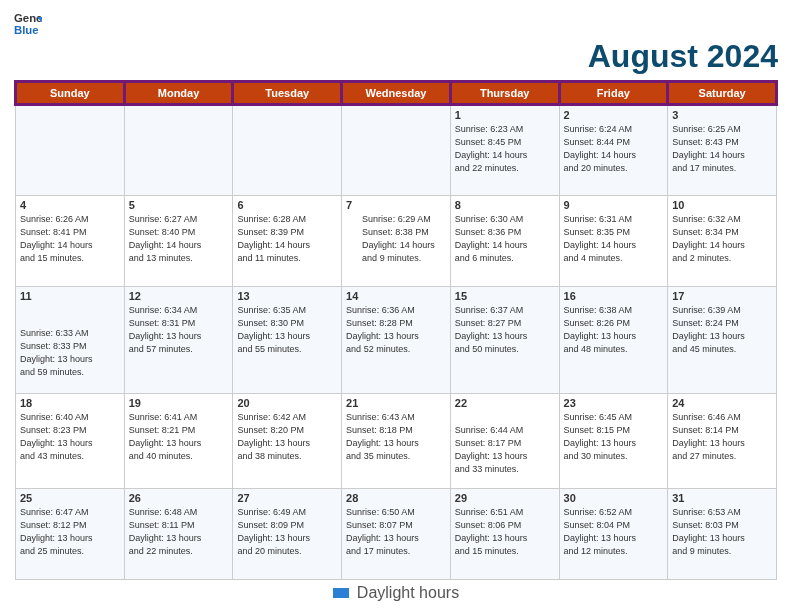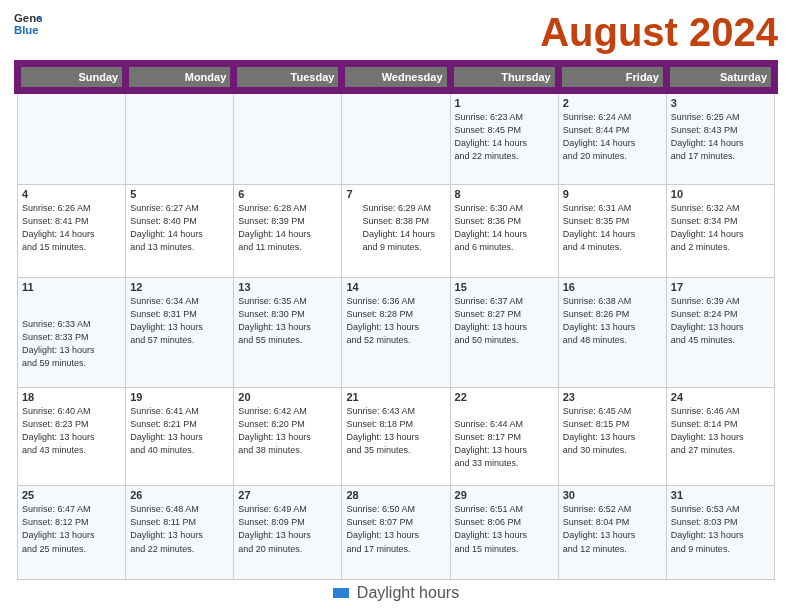--- a/index.html
+++ b/index.html
@@ -29,43 +29,44 @@
       gap: 4px;
     }
     .logo-icon {
       width: 28px;
       height: 28px;
     }
     .title-block {
       text-align: right;
     }
     .month-title {
-      font-size: 40px;
+      font-size: 32px;
       font-weight: bold;
-      color: #c2410c;
+      color: #0c4a6e;
       line-height: 1.1;
+      margin-top: 29px;
     }
     .location {
       font-size: 13px;
       color: #555;
     }
     .calendar {
       flex: 1;
       border-collapse: collapse;
       width: 100%;
       table-layout: fixed;
     }
     .calendar th {
-      background: #737373;
+      background: #c2410c;
       color: white;
       font-size: 11px;
       font-weight: bold;
       padding: 4px 4px;
-      text-align: right;
-      border: 7px solid #701a75;
+      text-align: center;
+      border: 3px solid #701a75;
     }
     .calendar td {
       border: 1px solid #ccc;
       vertical-align: top;
       padding: 3px 4px;
       font-size: 9.5px;
       color: #333;
       background: #fff;
       height: 82px;
     }

